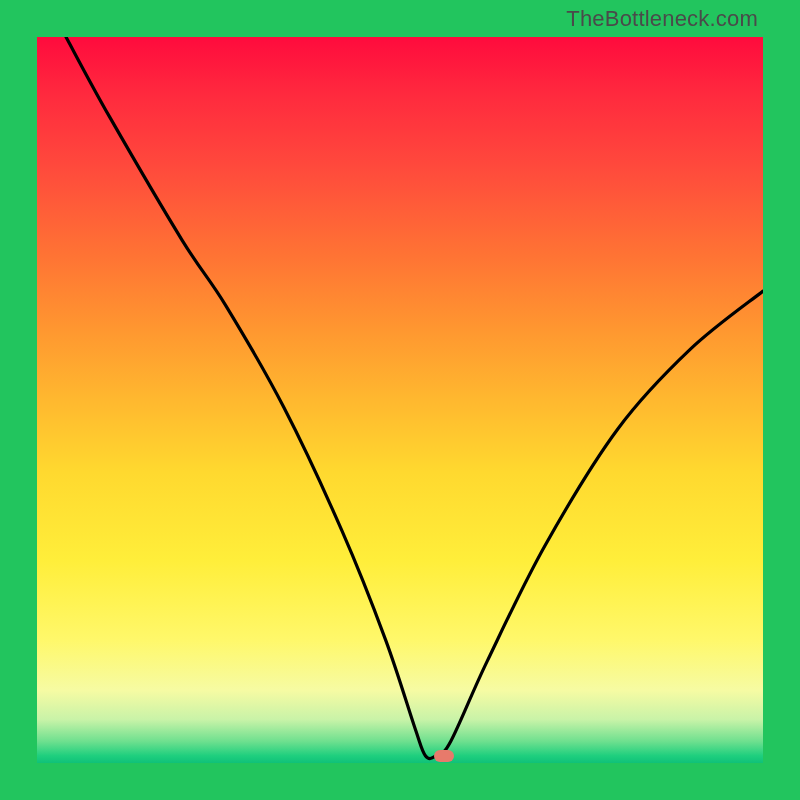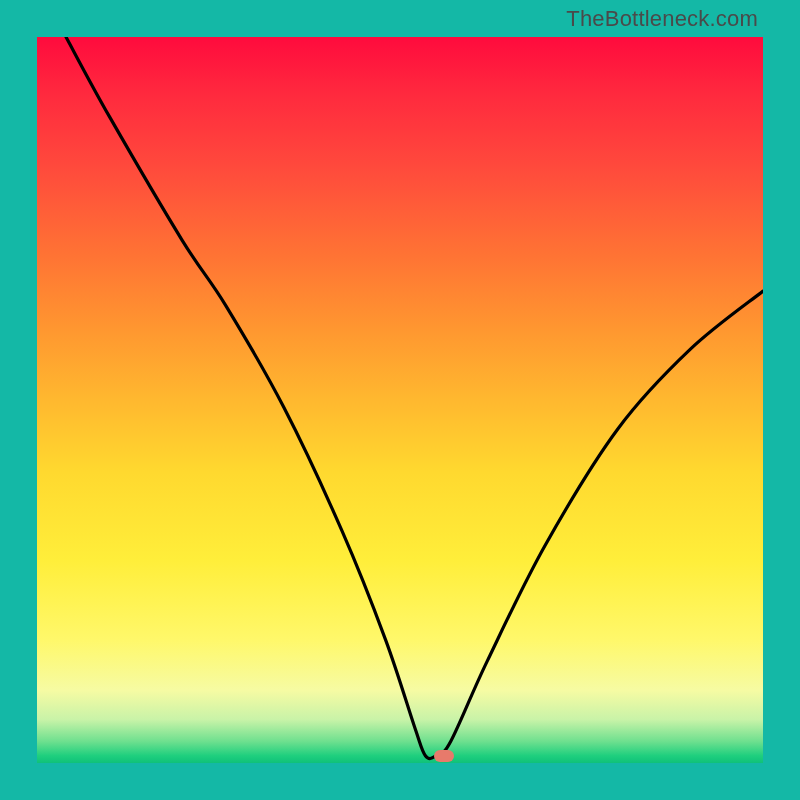--- a/index.html
+++ b/index.html
@@ -8,21 +8,21 @@
     width: 800px;
     height: 800px;
     background: #000;
     overflow: hidden;
     font-family: Arial, Helvetica, sans-serif;
   }
   .frame {
     position: relative;
     width: 800px;
     height: 800px;
-    background: #14b8a6;
+    background: #22c55e;
   }
   .plot-area {
     position: absolute;
     left: 37px;
     top: 37px;
     width: 726px;
     height: 726px;
     
     background: linear-gradient(
       to bottom,

